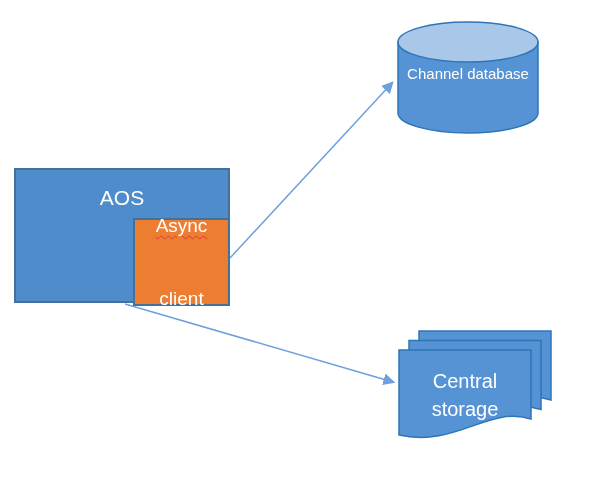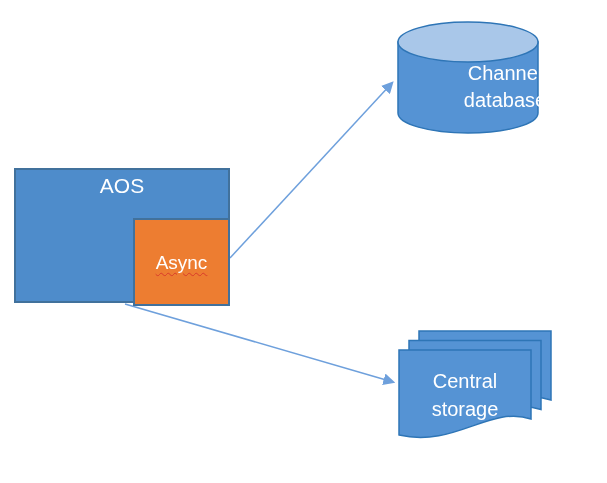--- a/index.html
+++ b/index.html
@@ -26,20 +26,21 @@
     width: 212px; height: 131px;
     background: #4E8CCB;
     border: 2px solid #41719C;
   }
   #aos-label {
     width: 100%;
     padding-top: 4px;
     font-size: 21px;
     color: #ffffff;
     text-align: center;
+    margin-top: 12px;
   }
 
   #async-box {
     position: absolute;
     left: 133px; top: 218px;
     width: 93px; height: 84px;
     background: #ED7D31;
     border: 2px solid #41719C;
     display: flex;
     flex-direction: column;
@@ -51,23 +52,22 @@
     gap: 46px;
   }
   .squiggly {
     text-decoration: underline wavy #D83B2A 1px;
     text-underline-offset: 3px;
   }
 
   #db-label {
     left: 398px; top: 60px;
     width: 140px;
-    font-size: 20px;
+    font-size: 15px;
     line-height: 27px;
-    margin-left: 37px;
   }
 
   #storage-label {
     left: 405px; top: 367px;
     width: 120px;
     font-size: 20px;
     line-height: 28px;
   }
 </style>
 </head>
@@ -98,19 +98,20 @@
   </svg>
 
   <div id="aos-box">
     <div id="aos-label">AOS</div>
   </div>
 
   <div id="async-box">
     <div>
       <span class="squiggly">Async</span>
     </div>
+    <div>client</div>
   </div>
 
   <div id="db-label" class="node-label">Channel database</div>
 
   <div id="storage-label" class="node-label">Central storage</div>
 
 </div>
 
 </body></html>

